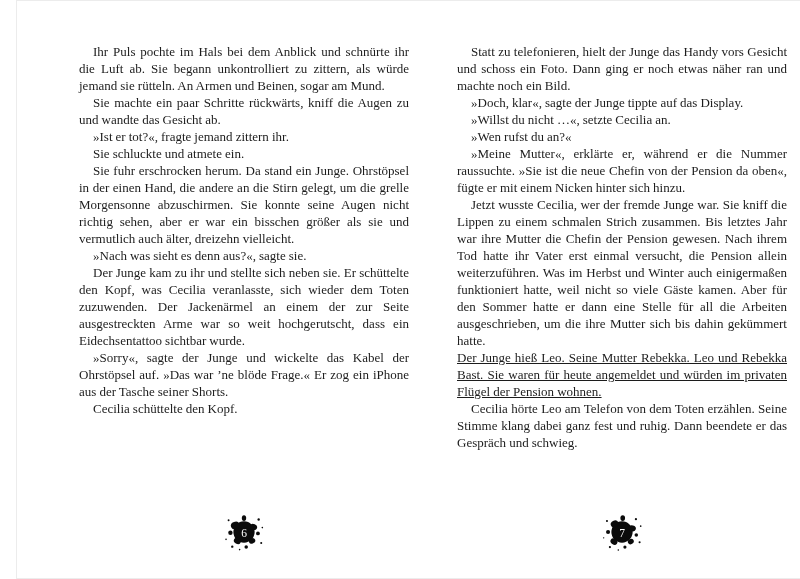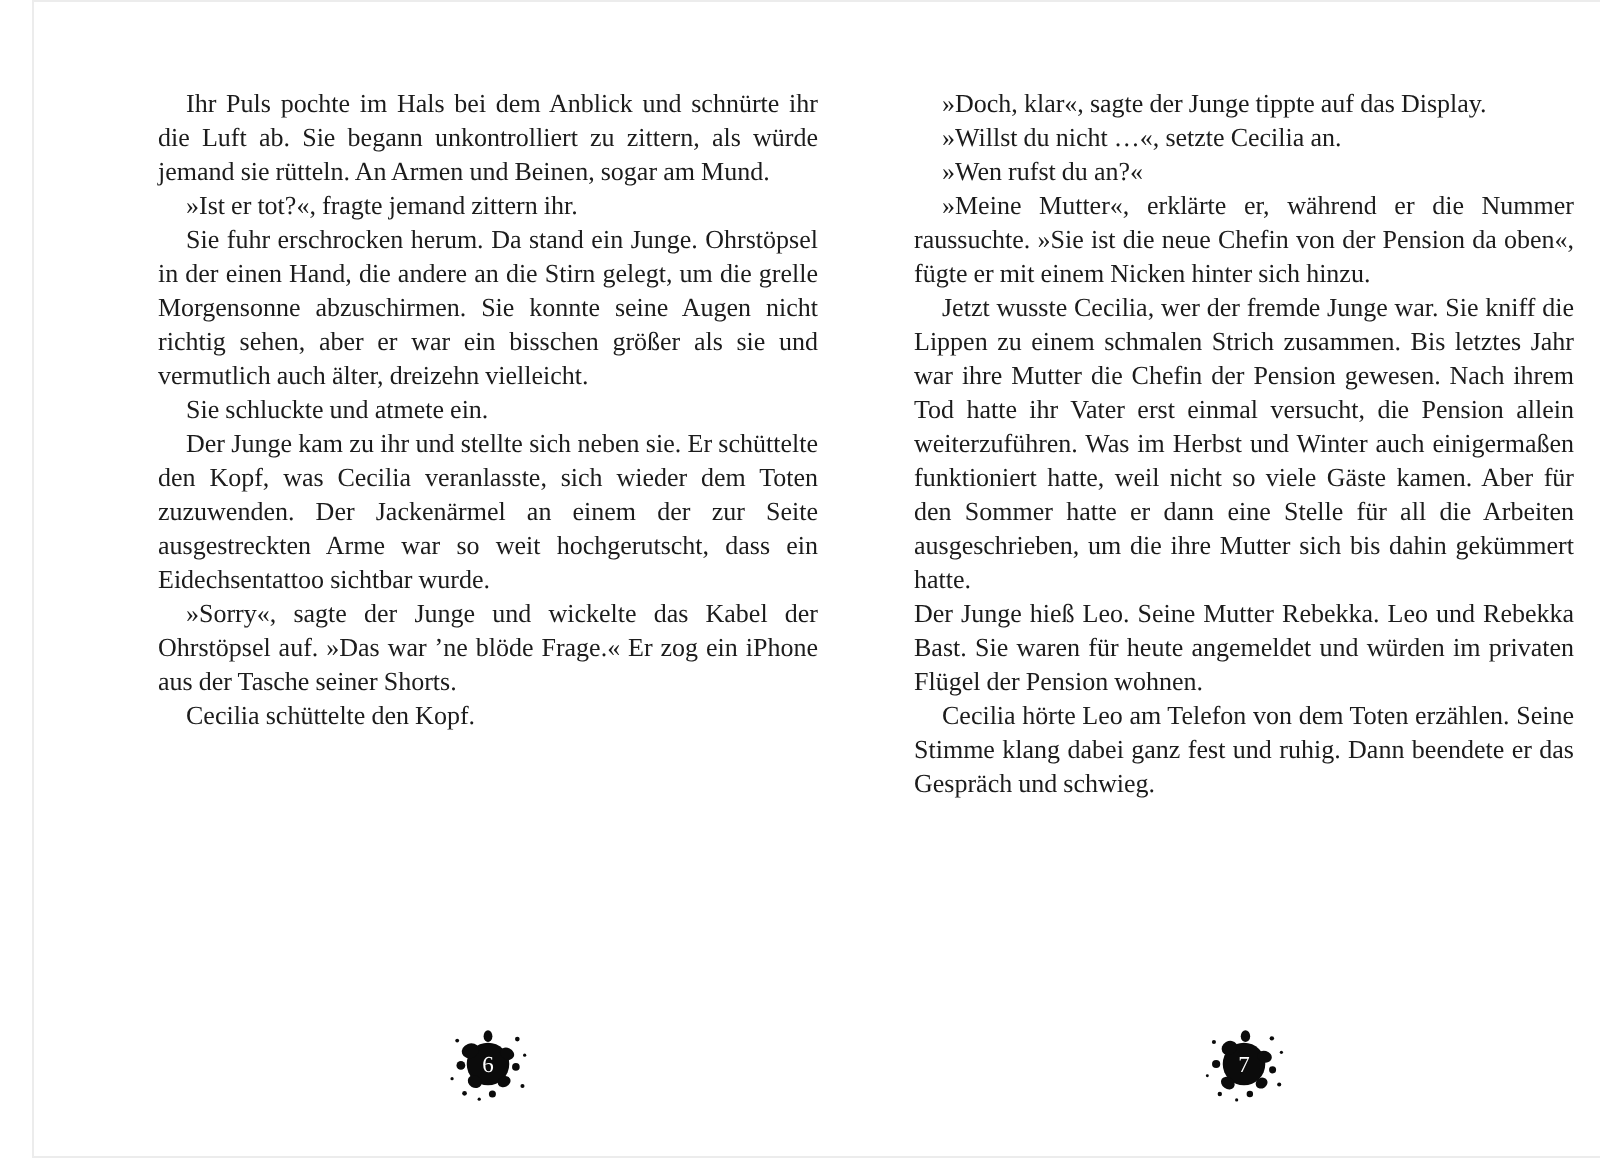--- a/index.html
+++ b/index.html
@@ -32,21 +32,21 @@
   }
   .para {
     font-size: 13px;
     line-height: 17px;
     text-align: justify;
     text-indent: 14px;
     hyphens: auto;
     -webkit-hyphens: auto;
     word-spacing: -0.2px;
   }
-  .para.no-indent { text-indent: 0; }
+  .para.no-indent { text-indent: 0; text-decoration: underline; }
   .page-footer {
     margin-top: auto;
     display: flex;
     justify-content: center;
     padding-bottom: 10px;
   }
   .splat {
     position: relative;
     width: 44px;
     height: 44px;
@@ -66,23 +66,25 @@
   }
 </style>
 </head>
 <body>
 
 <div class="spread">
 
   <div class="page">
     <div class="page-text" lang="de">
         <p class="para">Ihr Puls pochte im Hals bei dem Anblick und schnürte ihr die Luft ab. Sie begann unkontrolliert zu zittern, als würde jemand sie rütteln. An Armen und Beinen, sogar am Mund.</p>
+        <p class="para">Sie machte ein paar Schritte rückwärts, kniff die Augen zu und wandte das Gesicht ab.</p>
         <p class="para">»Ist er tot?«, fragte jemand zittern ihr.</p>
+        <p class="para">Sie schluckte und atmete ein.</p>
         <p class="para">Sie fuhr erschrocken herum. Da stand ein Junge. Ohrstöpsel in der einen Hand, die andere an die Stirn gelegt, um die grelle Morgensonne abzuschirmen. Sie konnte seine Augen nicht richtig sehen, aber er war ein bisschen größer als sie und vermutlich auch älter, dreizehn vielleicht.</p>
-        <p class="para">Sie schluckte und atmete ein.</p>
+        <p class="para">»Nach was sieht es denn aus?«, sagte sie.</p>
         <p class="para">Der Junge kam zu ihr und stellte sich neben sie. Er schüttelte den Kopf, was Cecilia veranlasste, sich wieder dem Toten zuzuwenden. Der Jackenärmel an einem der zur Seite ausgestreckten Arme war so weit hochgerutscht, dass ein Eidechsentattoo sichtbar wurde.</p>
         <p class="para">»Sorry«, sagte der Junge und wickelte das Kabel der Ohrstöpsel auf. »Das war ’ne blöde Frage.« Er zog ein iPhone aus der Tasche seiner Shorts.</p>
         <p class="para">Cecilia schüttelte den Kopf.</p>
       </div>
     <div class="page-footer">
       <div class="splat">
         <svg viewBox="0 0 60 60" aria-hidden="true">
           <g fill="#0b0b0b">
             <circle cx="30" cy="30" r="14.5"></circle>
             <ellipse cx="18" cy="21" rx="6" ry="5" transform="rotate(-20 18 21)"></ellipse>
@@ -102,20 +104,21 @@
             <circle cx="5.5" cy="40" r="1.1"></circle>
           </g>
         </svg>
         <span class="page-num">6</span>
       </div>
     </div>
   </div>
 
   <div class="page">
     <div class="page-text" lang="de">
+        <p class="para">Statt zu telefonieren, hielt der Junge das Handy vors Gesicht und schoss ein Foto. Dann ging er noch etwas näher ran und machte noch ein Bild.</p>
         <p class="para">»Doch, klar«, sagte der Junge tippte auf das Display.</p>
         <p class="para">»Willst du nicht …«, setzte Cecilia an.</p>
         <p class="para">»Wen rufst du an?«</p>
         <p class="para">»Meine Mutter«, erklärte er, während er die Nummer raussuchte. »Sie ist die neue Chefin von der Pension da oben«, fügte er mit einem Nicken hinter sich hinzu.</p>
         <p class="para">Jetzt wusste Cecilia, wer der fremde Junge war. Sie kniff die Lippen zu einem schmalen Strich zusammen. Bis letztes Jahr war ihre Mutter die Chefin der Pension gewesen. Nach ihrem Tod hatte ihr Vater erst einmal versucht, die Pension allein weiterzuführen. Was im Herbst und Winter auch einigermaßen funktioniert hatte, weil nicht so viele Gäste kamen. Aber für den Sommer hatte er dann eine Stelle für all die Arbeiten ausgeschrieben, um die ihre Mutter sich bis dahin gekümmert hatte.</p>
         <p class="para no-indent">Der Junge hieß Leo. Seine Mutter Rebekka. Leo und Rebekka Bast. Sie waren für heute angemeldet und würden im privaten Flügel der Pension wohnen.</p>
         <p class="para">Cecilia hörte Leo am Telefon von dem Toten erzählen. Seine Stimme klang dabei ganz fest und ruhig. Dann beendete er das Gespräch und schwieg.</p>
       </div>
     <div class="page-footer">
       <div class="splat">

